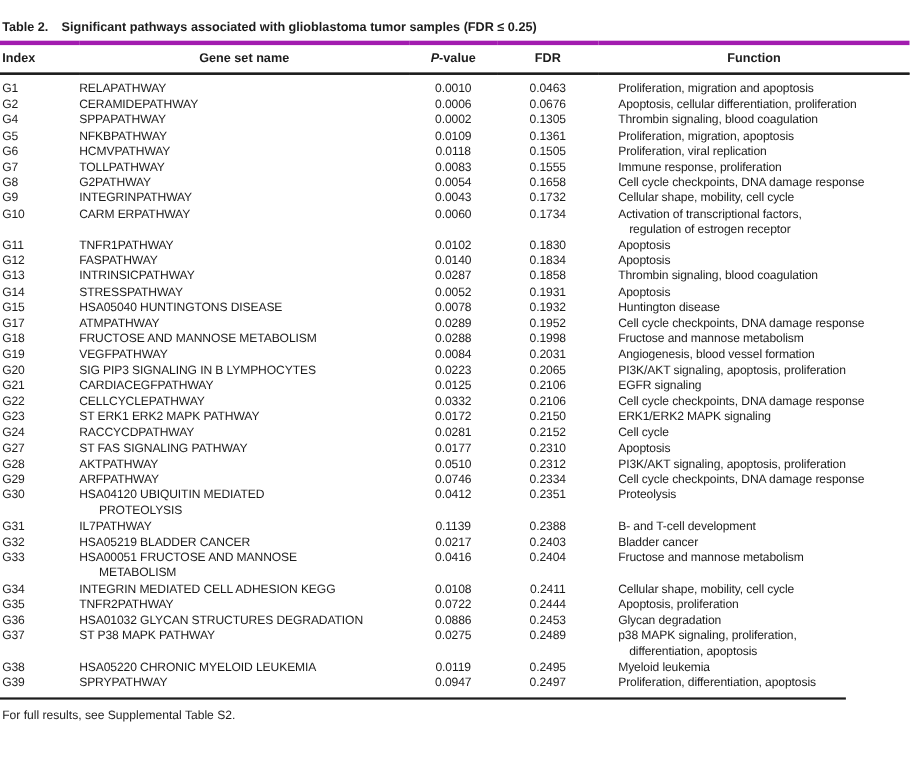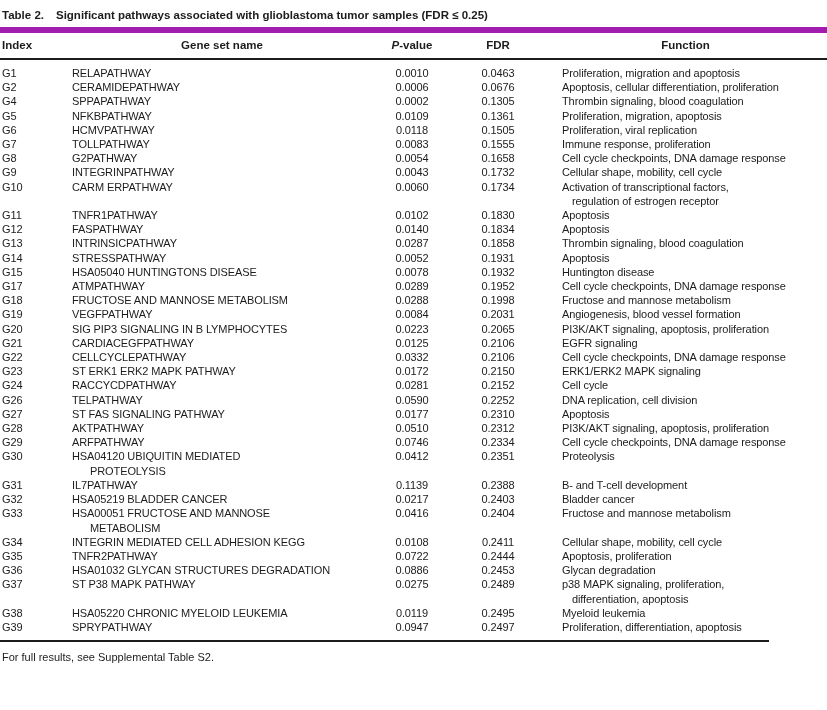--- a/index.html
+++ b/index.html
@@ -3,38 +3,38 @@
 <meta charset="utf-8">
 <style>
   * { margin: 0; padding: 0; box-sizing: border-box; }
   html, body {
     width: 827px; height: 710px;
     background: #ffffff;
     overflow: hidden;
     font-family: "Liberation Sans", sans-serif;
     color: #1c1c1c;
   }
-  .page { padding: 8px 0 0 0; width: 769px; }
+  .page { padding: 18px 0 0 0; width: 769px; }
 
   
   .caption { padding-left: 2px; font-size: 11.5px; line-height: 15px; margin-bottom: 4px; }
   .caption-label { font-weight: bold; }
   .caption-title { font-weight: bold; margin-left: 12px; }
 
   
   .table-wrap { border-bottom: 2px solid #1c1c1c; padding-bottom: 6px; }
   table { width: 827px; border-collapse: collapse; table-layout: fixed; }
   col.c-index { width: 72px; }
   col.c-name  { width: 300px; }
   col.c-p     { width: 80px; }
   col.c-fdr   { width: 92px; }
   col.c-func  { width: 283px; }
 
   thead tr {
-    border-top: 6px solid #a21caf;
+    border-top: 4px solid #a21caf;
     border-bottom: 2px solid #1c1c1c;
     margin-top: 40px;
   }
   thead th {
     font-size: 11.5px; font-weight: bold;
     padding: 6px 0 7px 0;
     text-align: center;
     vertical-align: middle;
     white-space: nowrap;
   }
@@ -239,27 +239,20 @@
             <td class="col-function">ERK1/ERK2 MAPK signaling</td>
           </tr>
           <tr>
             <td class="col-index">G24</td>
             <td class="col-name">RACCYCDPATHWAY</td>
             <td class="col-pvalue">0.0281</td>
             <td class="col-fdr">0.2152</td>
             <td class="col-function">Cell cycle</td>
           </tr>
           <tr>
-            <td class="col-index">G26</td>
-            <td class="col-name">TELPATHWAY</td>
-            <td class="col-pvalue">0.0590</td>
-            <td class="col-fdr">0.2252</td>
-            <td class="col-function">DNA replication, cell division</td>
-          </tr>
-          <tr>
             <td class="col-index">G27</td>
             <td class="col-name">ST FAS SIGNALING PATHWAY</td>
             <td class="col-pvalue">0.0177</td>
             <td class="col-fdr">0.2310</td>
             <td class="col-function">Apoptosis</td>
           </tr>
           <tr>
             <td class="col-index">G28</td>
             <td class="col-name">AKTPATHWAY</td>
             <td class="col-pvalue">0.0510</td>

